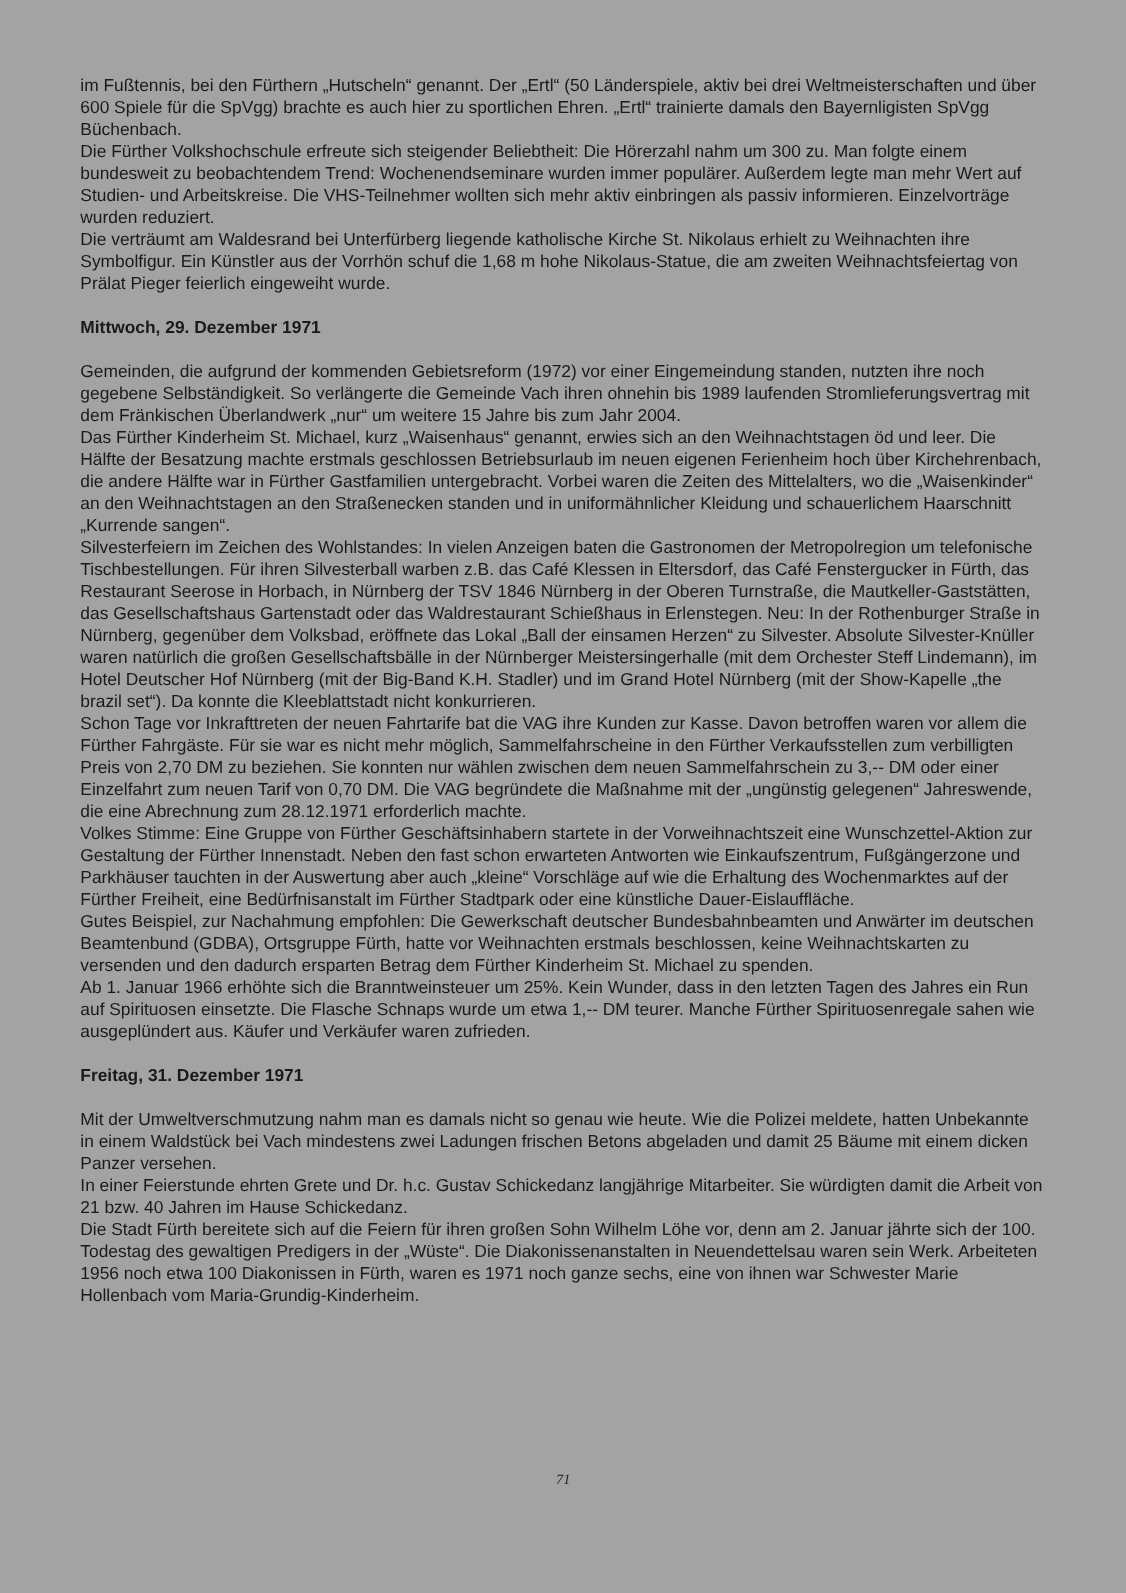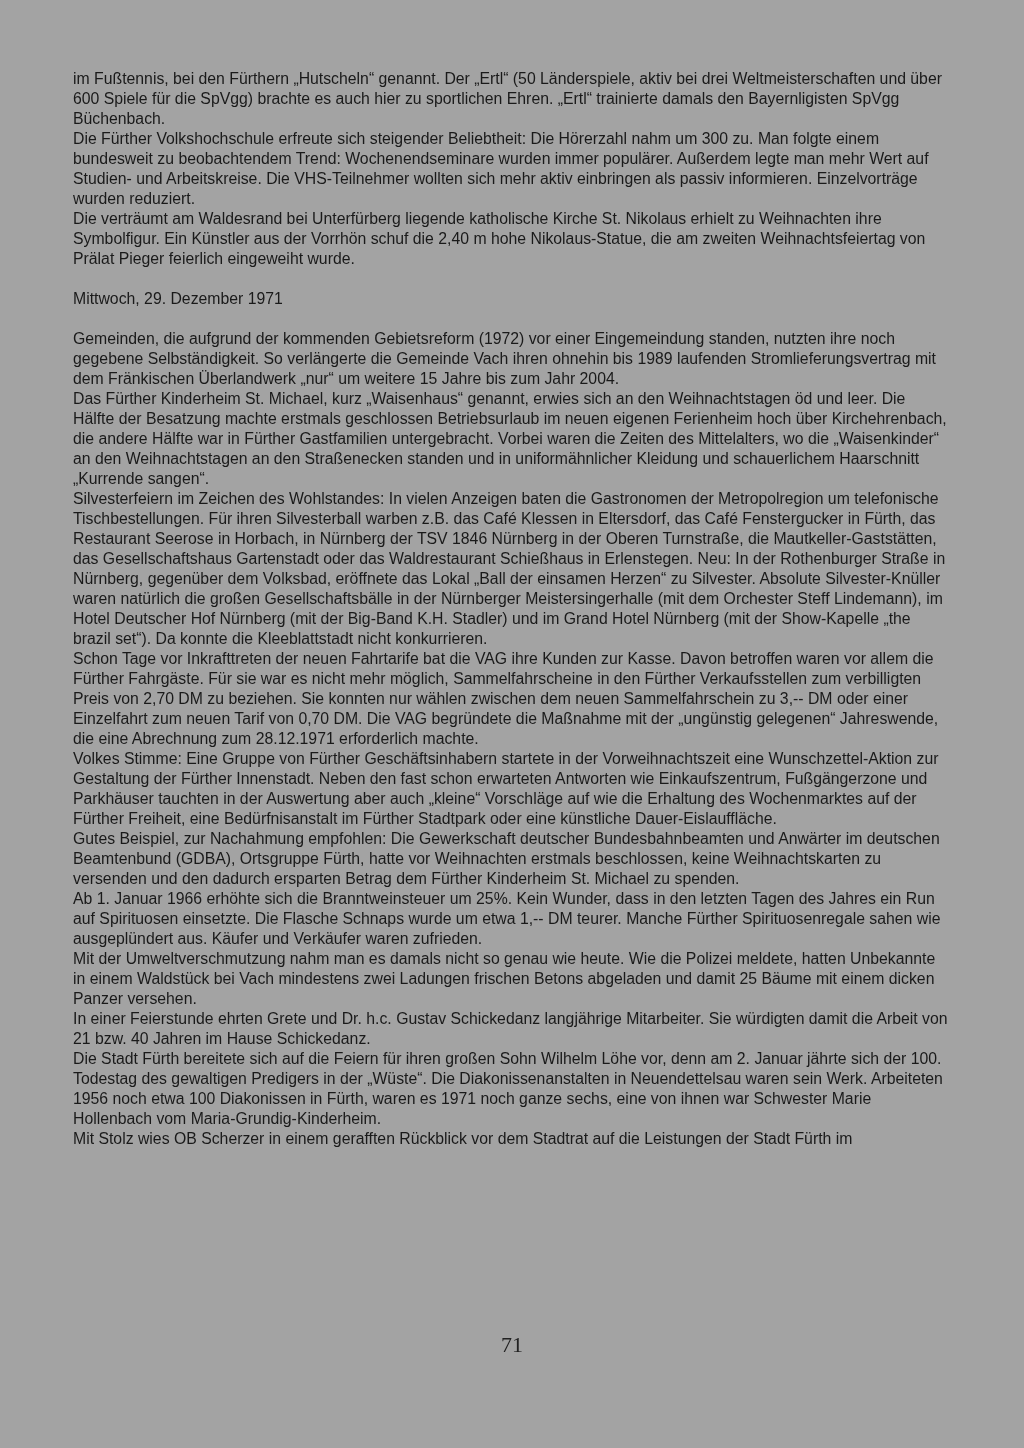--- a/index.html
+++ b/index.html
@@ -28,68 +28,69 @@
   .para {
     margin: 0;
     padding: 0;
   }
   .day-heading {
     margin: 20px 0 20px 0;
     padding: 0;
     font-family: "Liberation Sans", sans-serif;
     font-size: 15.8px;
     line-height: 20px;
-    font-weight: normal;
+    font-weight: bold;
     color: #1a1a1a;
   }
   .footer {
     position: absolute;
     left: 0;
     top: 1334px;
     width: 1024px;
     text-align: center;
   }
   .page-number {
     font-family: "Liberation Serif", serif;
-    font-size: 22px;
+    font-size: 13px;
     line-height: 22px;
     color: #222222;
+    font-style: italic;
   }
 </style>
 </head>
 <body>
 
 <div class="page">
   <div class="content">
 
     <section>
       <p class="para">im Fußtennis, bei den Fürthern „Hutscheln“ genannt. Der „Ertl“ (50 Länderspiele, aktiv bei drei Weltmeisterschaften und über 600 Spiele für die SpVgg) brachte es auch hier zu sportlichen Ehren. „Ertl“ trainierte damals den Bayernligisten SpVgg Büchenbach.</p>
       <p class="para">Die Fürther Volkshochschule erfreute sich steigender Beliebtheit: Die Hörerzahl nahm um 300 zu. Man folgte einem bundesweit zu beobachtendem Trend: Wochenendseminare wurden immer populärer. Außerdem legte man mehr Wert auf Studien- und Arbeitskreise. Die VHS-Teilnehmer wollten sich mehr aktiv einbringen als passiv informieren. Einzelvorträge wurden reduziert.</p>
-      <p class="para">Die verträumt am Waldesrand bei Unterfürberg liegende katholische Kirche St. Nikolaus erhielt zu Weihnachten ihre Symbolfigur. Ein Künstler aus der Vorrhön schuf die 2,40 m hohe Nikolaus-Statue, die am zweiten Weihnachtsfeiertag von Prälat Pieger feierlich eingeweiht wurde.</p>
+      <p class="para">Die verträumt am Waldesrand bei Unterfürberg liegende katholische Kirche St. Nikolaus erhielt zu Weihnachten ihre Symbolfigur. Ein Künstler aus der Vorrhön schuf die 1,68 m hohe Nikolaus-Statue, die am zweiten Weihnachtsfeiertag von Prälat Pieger feierlich eingeweiht wurde.</p>
     </section>
 
     <h2 class="day-heading">Mittwoch, 29. Dezember 1971</h2>
     <section>
       <p class="para">Gemeinden, die aufgrund der kommenden Gebietsreform (1972) vor einer Eingemeindung standen, nutzten ihre noch gegebene Selbständigkeit. So verlängerte die Gemeinde Vach ihren ohnehin bis 1989 laufenden Stromlieferungsvertrag mit dem Fränkischen Überlandwerk „nur“ um weitere 15 Jahre bis zum Jahr 2004.</p>
       <p class="para">Das Fürther Kinderheim St. Michael, kurz „Waisenhaus“ genannt, erwies sich an den Weihnachtstagen öd und leer. Die Hälfte der Besatzung machte erstmals geschlossen Betriebsurlaub im neuen eigenen Ferienheim hoch über Kirchehrenbach, die andere Hälfte war in Fürther Gastfamilien untergebracht. Vorbei waren die Zeiten des Mittelalters, wo die „Waisenkinder“ an den Weihnachtstagen an den Straßenecken standen und in uniformähnlicher Kleidung und schauerlichem Haarschnitt „Kurrende sangen“.</p>
       <p class="para">Silvesterfeiern im Zeichen des Wohlstandes: In vielen Anzeigen baten die Gastronomen der Metropolregion um telefonische Tischbestellungen. Für ihren Silvesterball warben z.B. das Café Klessen in Eltersdorf, das Café Fenstergucker in Fürth, das Restaurant Seerose in Horbach, in Nürnberg der TSV 1846 Nürnberg in der Oberen Turnstraße, die Mautkeller-Gaststätten, das Gesellschaftshaus Gartenstadt oder das Waldrestaurant Schießhaus in Erlenstegen. Neu: In der Rothenburger Straße in Nürnberg, gegenüber dem Volksbad, eröffnete das Lokal „Ball der einsamen Herzen“ zu Silvester. Absolute Silvester-Knüller waren natürlich die großen Gesellschaftsbälle in der Nürnberger Meistersingerhalle (mit dem Orchester Steff Lindemann), im Hotel Deutscher Hof Nürnberg (mit der Big-Band K.H. Stadler) und im Grand Hotel Nürnberg (mit der Show-Kapelle „the brazil set“). Da konnte die Kleeblattstadt nicht konkurrieren.</p>
     </section>
 
     <section>
       <p class="para">Schon Tage vor Inkrafttreten der neuen Fahrtarife bat die VAG ihre Kunden zur Kasse. Davon betroffen waren vor allem die Fürther Fahrgäste. Für sie war es nicht mehr möglich, Sammelfahrscheine in den Fürther Verkaufsstellen zum verbilligten Preis von 2,70 DM zu beziehen. Sie konnten nur wählen zwischen dem neuen Sammelfahrschein zu 3,-- DM oder einer Einzelfahrt zum neuen Tarif von 0,70 DM. Die VAG begründete die Maßnahme mit der „ungünstig gelegenen“ Jahreswende, die eine Abrechnung zum 28.12.1971 erforderlich machte.</p>
       <p class="para">Volkes Stimme: Eine Gruppe von Fürther Geschäftsinhabern startete in der Vorweihnachtszeit eine Wunschzettel-Aktion zur Gestaltung der Fürther Innenstadt. Neben den fast schon erwarteten Antworten wie Einkaufszentrum, Fußgängerzone und Parkhäuser tauchten in der Auswertung aber auch „kleine“ Vorschläge auf wie die Erhaltung des Wochenmarktes auf der Fürther Freiheit, eine Bedürfnisanstalt im Fürther Stadtpark oder eine künstliche Dauer-Eislauffläche.</p>
       <p class="para">Gutes Beispiel, zur Nachahmung empfohlen: Die Gewerkschaft deutscher Bundesbahnbeamten und Anwärter im deutschen Beamtenbund (GDBA), Ortsgruppe Fürth, hatte vor Weihnachten erstmals beschlossen, keine Weihnachtskarten zu versenden und den dadurch ersparten Betrag dem Fürther Kinderheim St. Michael zu spenden.</p>
       <p class="para">Ab 1. Januar 1966 erhöhte sich die Branntweinsteuer um 25%. Kein Wunder, dass in den letzten Tagen des Jahres ein Run auf Spirituosen einsetzte. Die Flasche Schnaps wurde um etwa 1,-- DM teurer. Manche Fürther Spirituosenregale sahen wie ausgeplündert aus. Käufer und Verkäufer waren zufrieden.</p>
     </section>
 
+    <h2 class="day-heading">Freitag, 31. Dezember 1971</h2>
     <section>
       <p class="para">Mit der Umweltverschmutzung nahm man es damals nicht so genau wie heute. Wie die Polizei meldete, hatten Unbekannte in einem Waldstück bei Vach mindestens zwei Ladungen frischen Betons abgeladen und damit 25 Bäume mit einem dicken Panzer versehen.</p>
       <p class="para">In einer Feierstunde ehrten Grete und Dr. h.c. Gustav Schickedanz langjährige Mitarbeiter. Sie würdigten damit die Arbeit von 21 bzw. 40 Jahren im Hause Schickedanz.</p>
       <p class="para">Die Stadt Fürth bereitete sich auf die Feiern für ihren großen Sohn Wilhelm Löhe vor, denn am 2. Januar jährte sich der 100. Todestag des gewaltigen Predigers in der „Wüste“. Die Diakonissenanstalten in Neuendettelsau waren sein Werk. Arbeiteten 1956 noch etwa 100 Diakonissen in Fürth, waren es 1971 noch ganze sechs, eine von ihnen war Schwester Marie Hollenbach vom Maria-Grundig-Kinderheim.</p>
-      <p class="para">Mit Stolz wies OB Scherzer in einem gerafften Rückblick vor dem Stadtrat auf die Leistungen der Stadt Fürth im</p>
     </section>
 
   </div>
 
   <div class="footer">
     <span class="page-number">71</span>
   </div>
 </div>
 
 </body></html>

